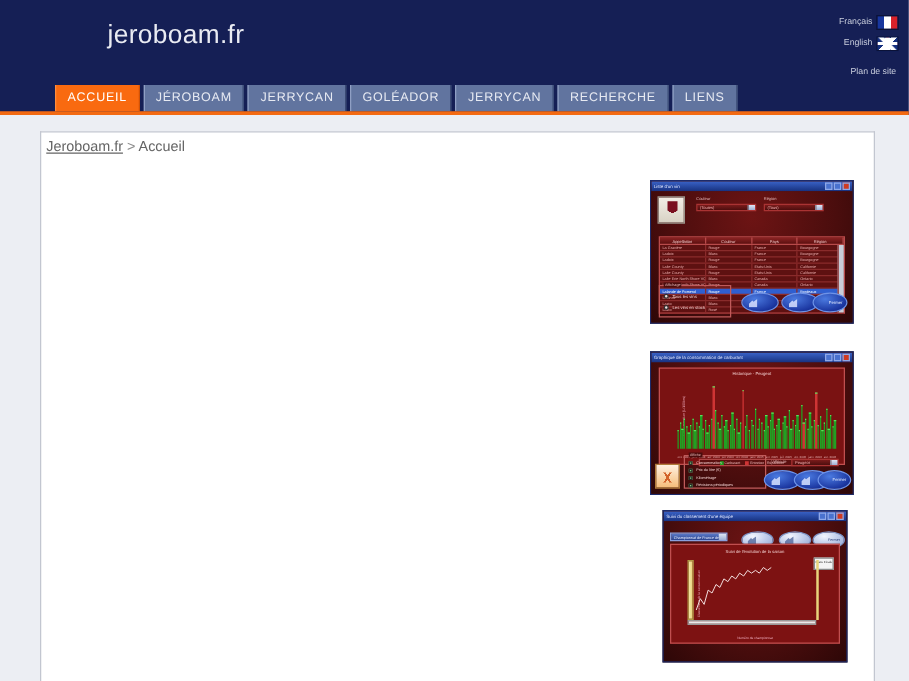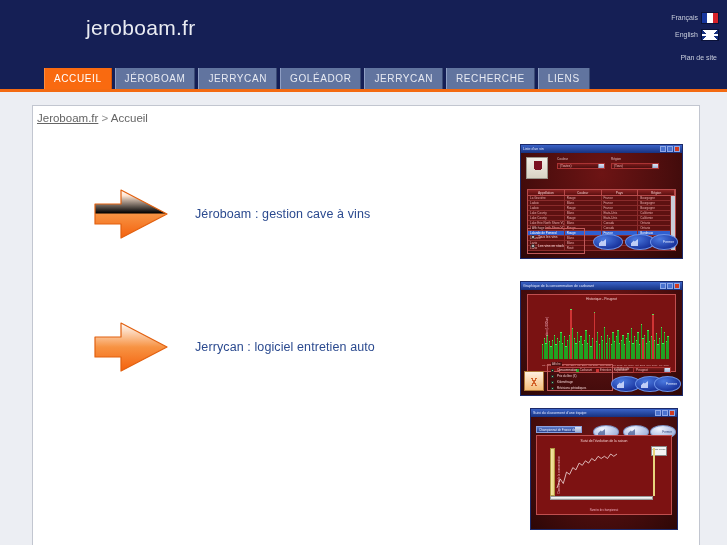--- a/index.html
+++ b/index.html
@@ -466,54 +466,21 @@
 
 <div class="page-wrap">
   <div class="content-panel">
 
     <div class="breadcrumb">
       <a>Jeroboam.fr</a>
       <span class="sep">&gt;</span>
       <span>Accueil</span>
     </div>
 
-    <div class="link-row" style="top:78px;">
-      <span class="arrow-wrap">
-        <svg width="76" height="56" viewBox="0 0 76 56">
-          <defs>
-            <linearGradient id="ag1" x1="0" y1="0" x2="0" y2="1">
-              <stop offset="0%" stop-color="#ffffff"></stop>
-              <stop offset="12%" stop-color="#fde3d0"></stop>
-              <stop offset="48%" stop-color="#f9a濃"></stop>
-              <stop offset="50%" stop-color="#f79343"></stop>
-              <stop offset="100%" stop-color="#f4610d"></stop>
-            </linearGradient>
-          </defs>
-          <path d="M2 18 L28 18 L28 4 L74 28 L28 52 L28 38 L2 38 Z" fill="url(#ag1)" stroke="#e2600f" stroke-width="1.2" stroke-linejoin="round"></path>
-        </svg>
-      </span>
-      <span class="link-text">Jéroboam : gestion cave à vins</span>
-    </div>
-
-    <div class="link-row" style="top:211px;">
-      <span class="arrow-wrap">
-        <svg width="76" height="56" viewBox="0 0 76 56">
-          <defs>
-            <linearGradient id="ag2" x1="0" y1="0" x2="0" y2="1">
-              <stop offset="0%" stop-color="#ffffff"></stop>
-              <stop offset="12%" stop-color="#fde3d0"></stop>
-              <stop offset="50%" stop-color="#f79343"></stop>
-              <stop offset="100%" stop-color="#f4610d"></stop>
-            </linearGradient>
-          </defs>
-          <path d="M2 18 L28 18 L28 4 L74 28 L28 52 L28 38 L2 38 Z" fill="url(#ag2)" stroke="#e2600f" stroke-width="1.2" stroke-linejoin="round"></path>
-        </svg>
-      </span>
-      <span class="link-text">Jerrycan : logiciel entretien auto</span>
-    </div>
+
 
 
     <div class="thumb" style="left:487px; top:38px; width:163px; height:115px;">
       <div class="win">
         <div class="titlebar">
           <span class="tb-text">Liste d'un vin</span>
           <span class="tb-btns">
             <span class="tb-btn"></span>
             <span class="tb-btn"></span>
             <span class="tb-btn close"></span>

